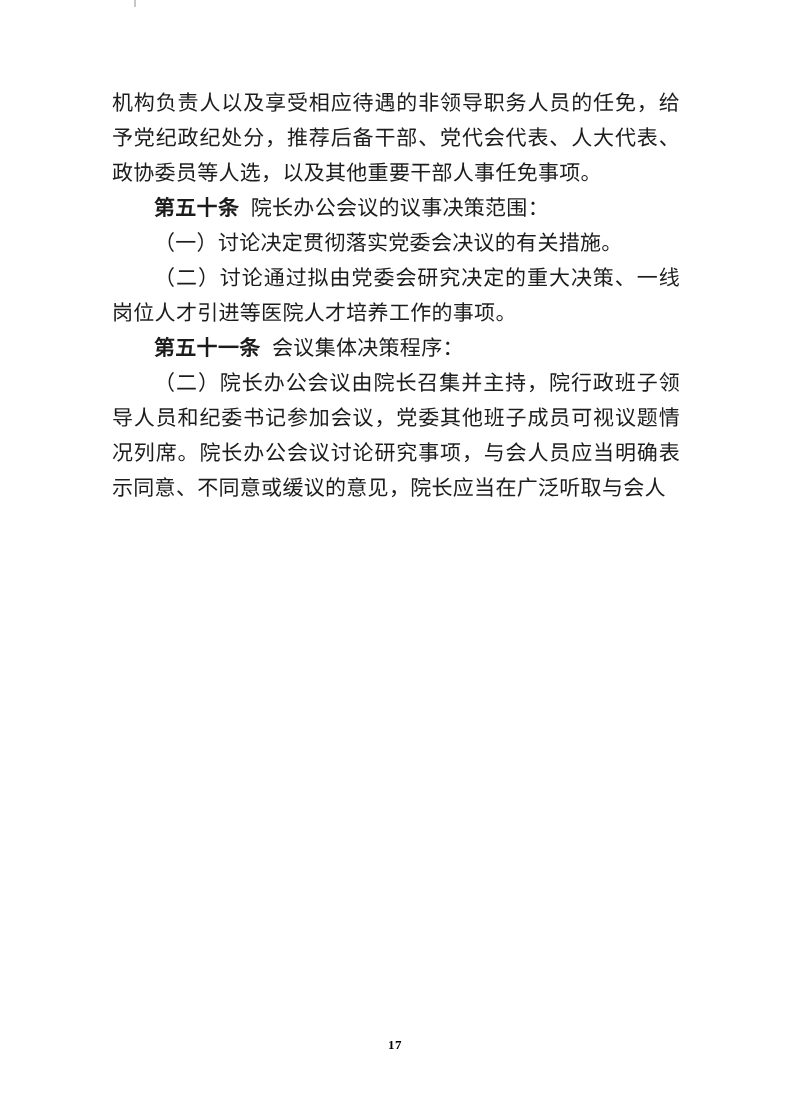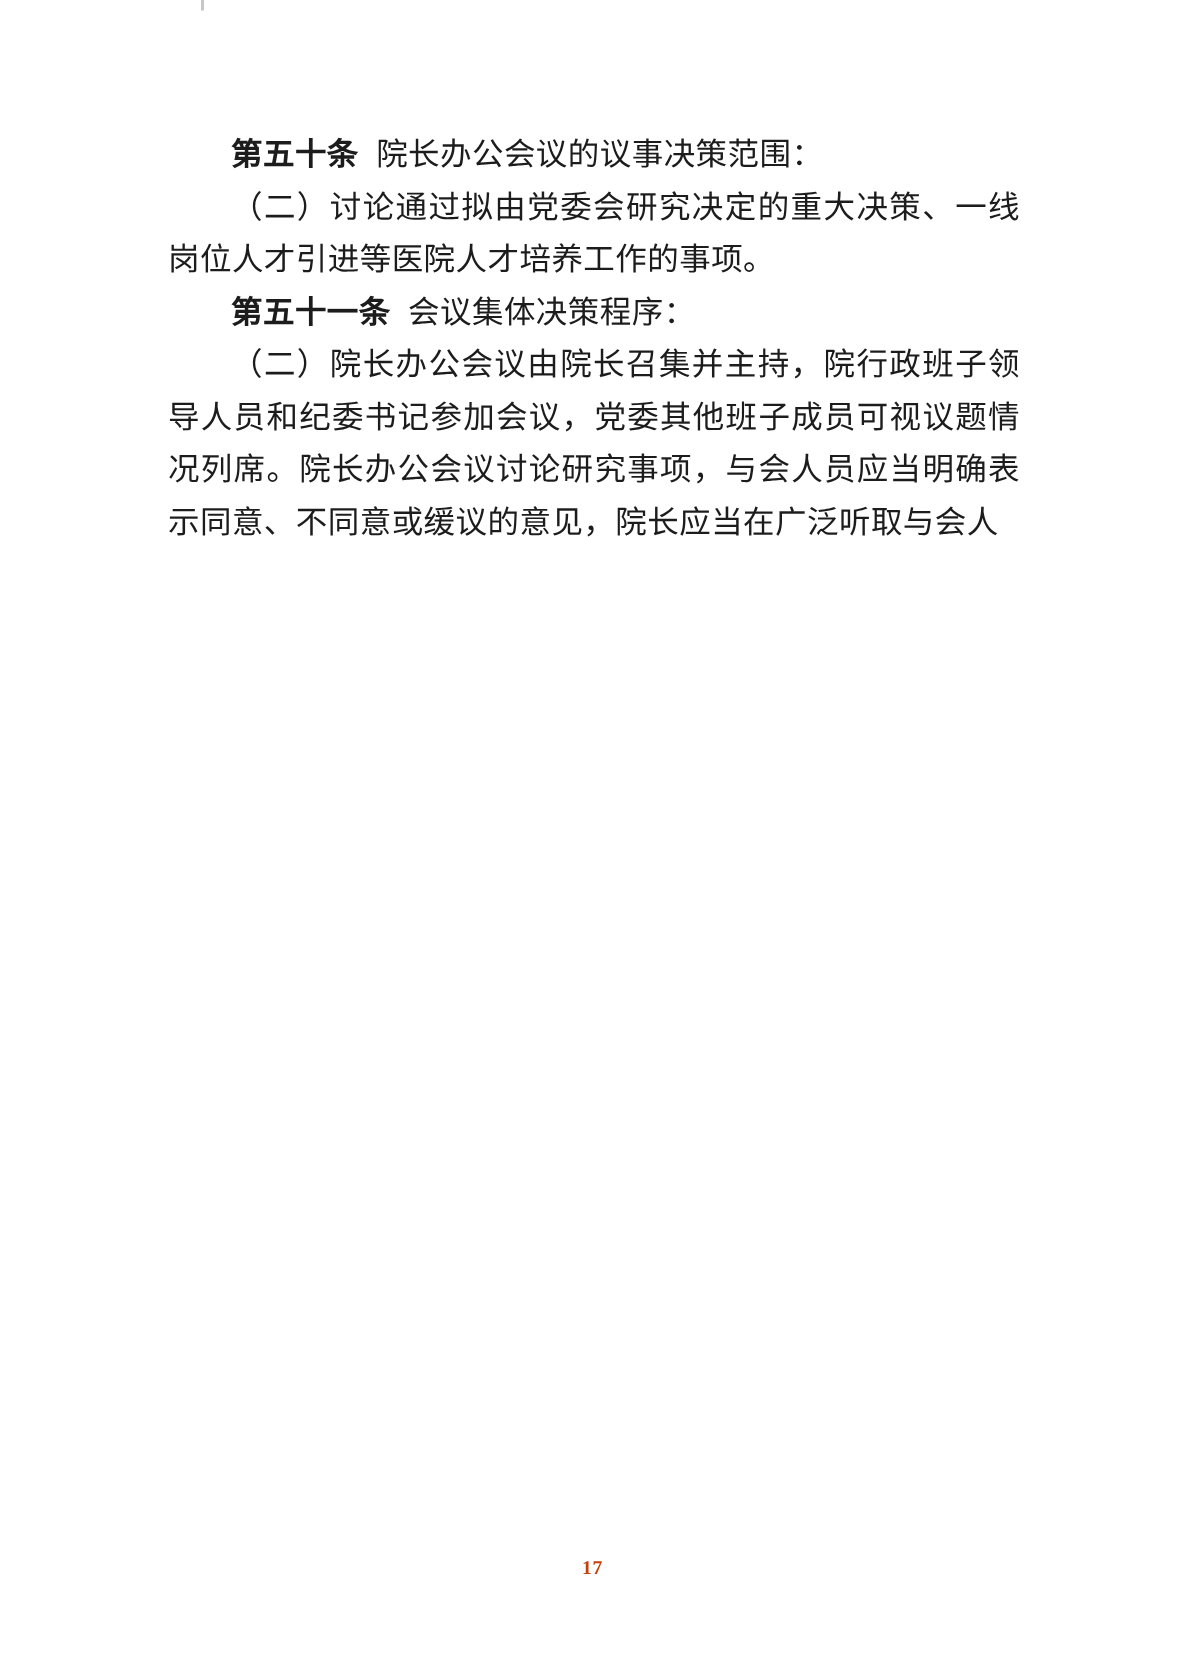--- a/index.html
+++ b/index.html
@@ -48,39 +48,45 @@
     margin-right: 0.55em;
   }
   .page-number {
     position: absolute;
     left: 0;
     top: 1037px;
     width: 100%;
     text-align: center;
     font-size: 13px;
     font-weight: 700;
-    color: #c2410c;
+    color: #000000;
     letter-spacing: 0.5px;
   }
 </style>
 </head>
 <body>
 
 <div class="page">
 
   <div class="scan-artifact"></div>
 
   <div class="content">
 
+    <p class="continuation">
+      <span>机构负责人以及享受相应待遇的非领导职务人员的任免，给予党纪政纪处分，推荐后备干部、党代会代表、人大代表、政协委员等人选，以及其他重要干部人事任免事项。</span>
+    </p>
 
 
     <p>
       <span class="article-number">第五十条</span><span>院长办公会议的议事决策范围：</span>
     </p>
 
+    <p>
+      <span>（一）讨论决定贯彻落实党委会决议的有关措施。</span>
+    </p>
 
     <p>
       <span>（二）讨论通过拟由党委会研究决定的重大决策、一线岗位人才引进等医院人才培养工作的事项。</span>
     </p>
 
 
 
     <p>
       <span class="article-number">第五十一条</span><span>会议集体决策程序：</span>
     </p>

